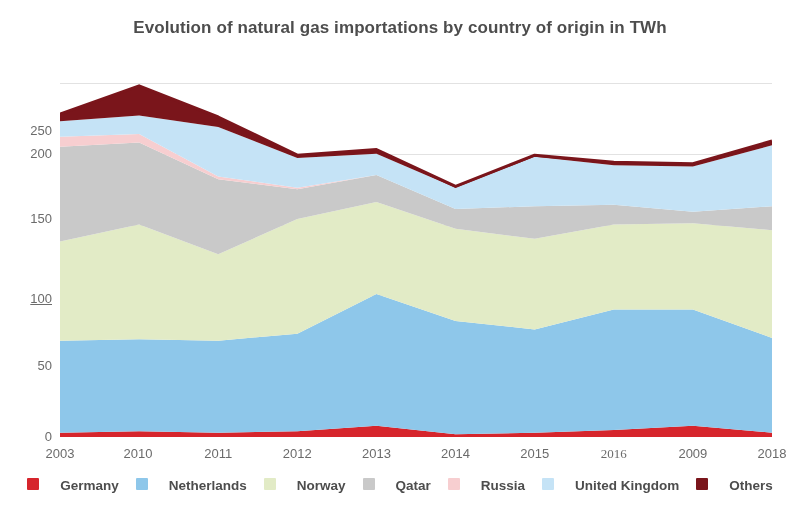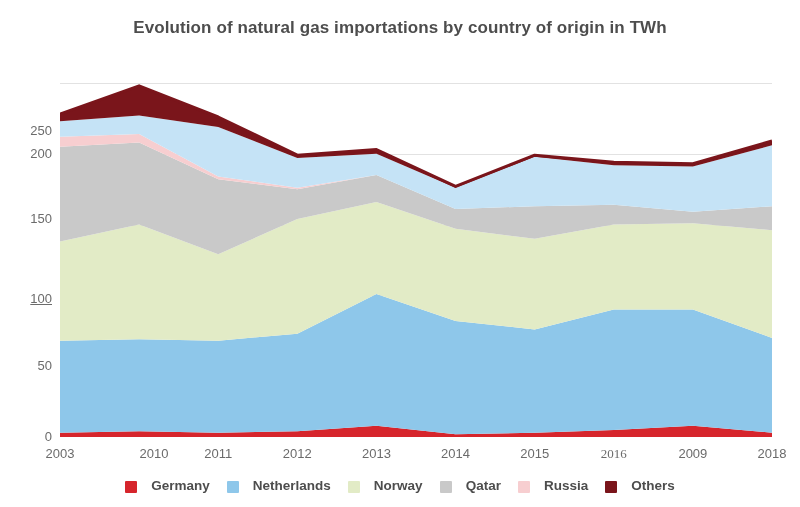--- a/index.html
+++ b/index.html
@@ -47,21 +47,21 @@
     font-size:13px;color:#6b6b6b;
     transform:translateX(-50%);
     white-space:nowrap;
   }
 
   #legend{
     position:absolute;left:0;top:478px;width:800px;
     display:flex;justify-content:center;align-items:center;
     gap:17px;
   }
-  .legend-item{display:flex;align-items:flex-end;gap:14px;}
+  .legend-item{display:flex;align-items:flex-start;gap:21px;}
   .legend-swatch{
     width:12px;height:12px;display:inline-block;border-radius:1px;
   }
   .legend-label{font-size:13.5px;color:#4d4d4d;font-weight:bold;}
 </style>
 </head>
 <body>
 
 <div id="chart-root">
 
@@ -106,32 +106,36 @@
       </div>
       <div class="legend-item">
         <span class="legend-swatch" style="background: rgb(201, 201, 201);"></span>
         <span class="legend-label">Qatar</span>
       </div>
       <div class="legend-item">
         <span class="legend-swatch" style="background: rgb(247, 206, 208);"></span>
         <span class="legend-label">Russia</span>
       </div>
       <div class="legend-item">
+        <span class="legend-swatch" style="background: rgb(197, 227, 246);"></span>
+        <span class="legend-label">United Kingdom</span>
+      </div>
+      <div class="legend-item">
         <span class="legend-swatch" style="background: rgb(122, 21, 27);"></span>
         <span class="legend-label">Others</span>
       </div>
     </div>
 <div class="ytick" style="top: 437px;">0</div>
     <div class="ytick" style="top: 366.2px;">50</div>
     <div class="ytick" style="top: 299px; text-decoration: underline;">100</div>
     <div class="ytick" style="top: 219px;">150</div>
     <div class="ytick" style="top: 153.8px;">200</div>
     <div class="ytick" style="top: 83px; margin-top: 48px;">250</div>
     <div class="xtick" style="left: 60px;">2003</div>
-    <div class="xtick" style="left: 154px; text-align: center;">2010</div>
+    <div class="xtick" style="left: 138px; text-align: center;">2010</div>
     <div class="xtick" style="left: 218.222px;">2011</div>
     <div class="xtick" style="left: 297.333px; text-align: right;">2012</div>
     <div class="xtick" style="left: 376.444px;">2013</div>
     <div class="xtick" style="left: 455.556px;">2014</div>
     <div class="xtick" style="left: 534.667px;">2015</div>
     <div class="xtick" style="left: 613.778px; font-family: Liberation Serif, serif;">2016</div>
     <div class="xtick" style="left: 692.889px;">2009</div>
     <div class="xtick" style="left: 772px;">2018</div>
   </div>
 

